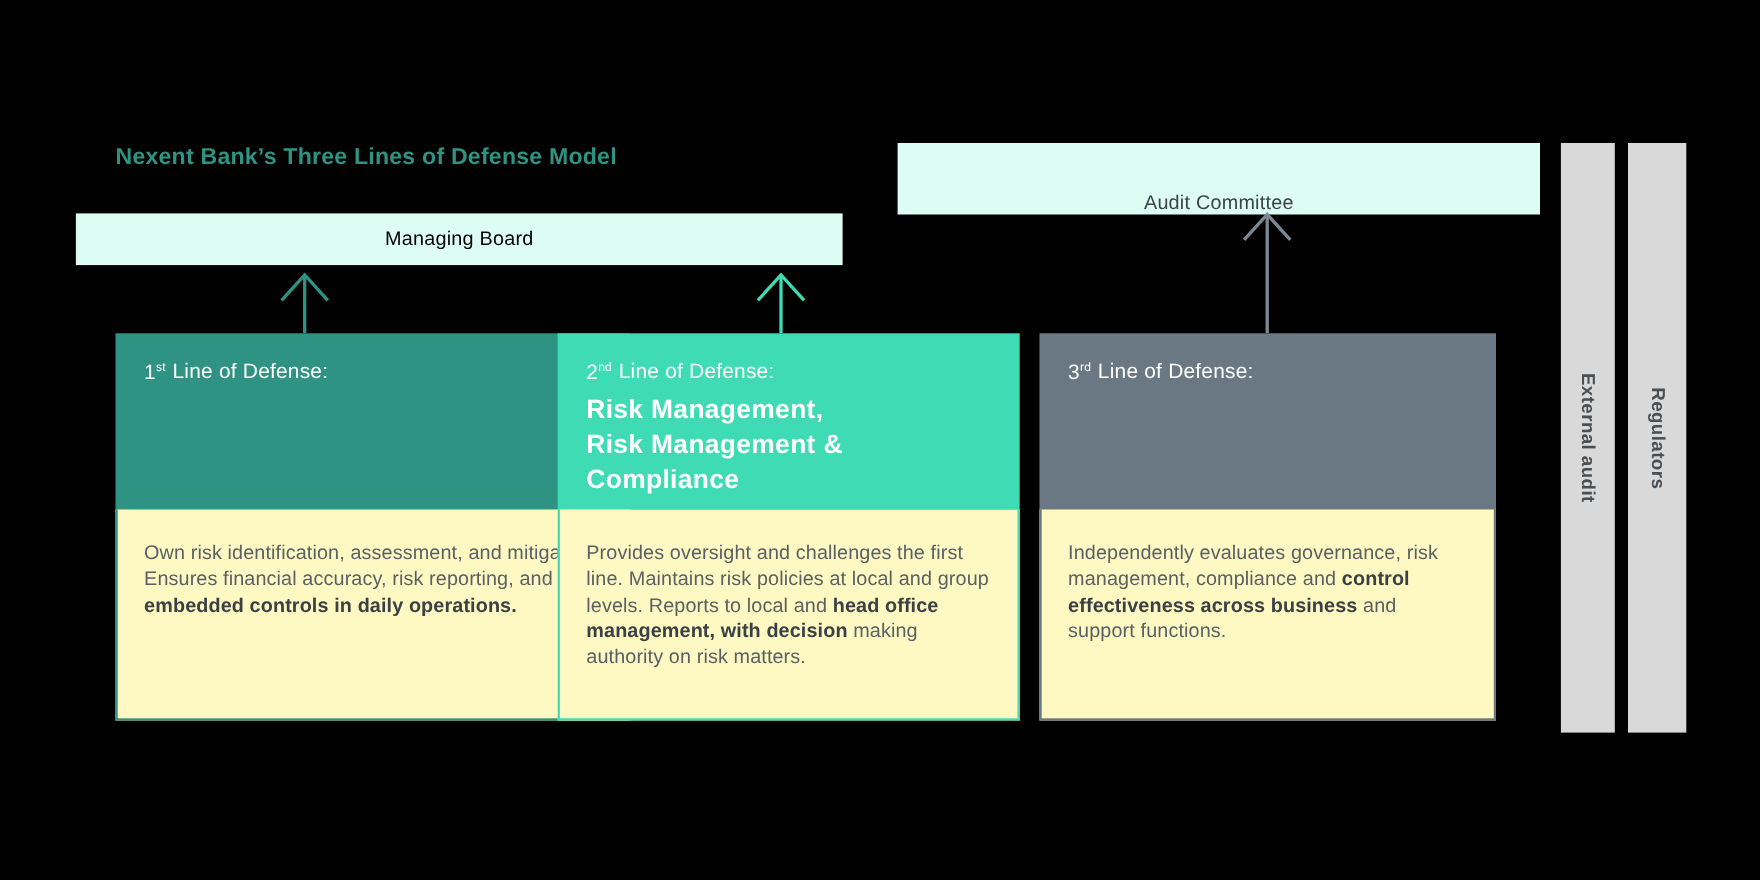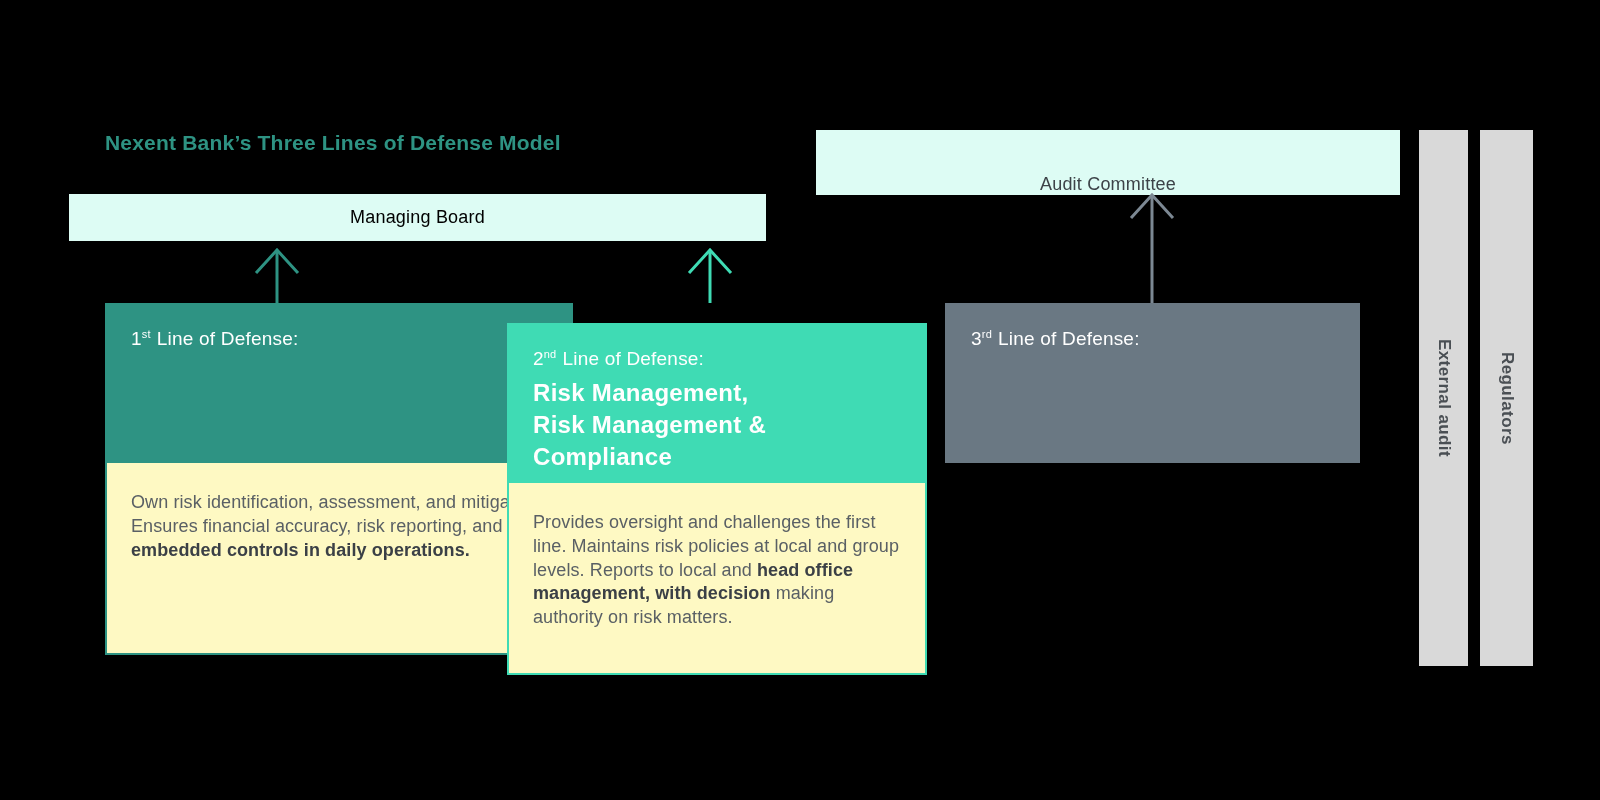--- a/index.html
+++ b/index.html
@@ -18,21 +18,21 @@
   .banner{
     position:absolute;
     display:flex;align-items:center;justify-content:center;
     font-size:18px;font-weight:500;color:#3d4348;letter-spacing:.2px;
   }
   .banner.managing{left:69px;top:194px;width:697px;height:47px;}
   .banner.audit{left:816px;top:130px;width:584px;height:65px;align-items:flex-end;}
 
   .column{position:absolute;top:303px;height:352px;}
   .col-1{left:69px;width:468px;margin-left:36px;}
-  .col-2{left:507px;width:420px;margin-top:20px;}
+  .col-2{left:507px;width:420px;}
   .col-3{left:945px;width:415px;border-radius:13px;}
 
   .col-header{
     height:160px;box-sizing:border-box;
     background:var(--accent);
     padding:25px 26px 0 26px;color:#fff;
   }
   .col-kicker{font-size:19px;font-weight:400;letter-spacing:.2px;}
   .col-kicker sup{font-size:11px;vertical-align:super;}
   .col-kicker .kicker-label{margin-left:.32em;}
@@ -119,20 +119,21 @@
     </div>
     <div class="col-body"><span>Provides oversight and challenges the first line. Maintains risk policies at local and group levels. Reports to local and </span><span class="bold">head office management, with decision</span><span> making authority on risk matters.</span></div>
   </div>
 
   <div class="column col-3" style="--accent: #6a7883;">
     <div class="col-header">
       <div class="col-kicker">
         <span>3</span><sup>rd</sup><span class="kicker-label">Line of Defense:</span>
       </div>
     </div>
+    <div class="col-body"><span>Independently evaluates governance, risk management, compliance and </span><span class="bold">control effectiveness across business</span><span> and support functions.</span></div>
   </div>
 
   <div class="side-bar bar-1" style="background: rgb(217, 217, 217);">
     <span class="bar-label" style="color: rgb(74, 79, 84);">External audit</span>
   </div>
   <div class="side-bar bar-2" style="background: rgb(217, 217, 217);">
     <span class="bar-label" style="color: rgb(74, 79, 84);">Regulators</span>
   </div>
 
 </div>

